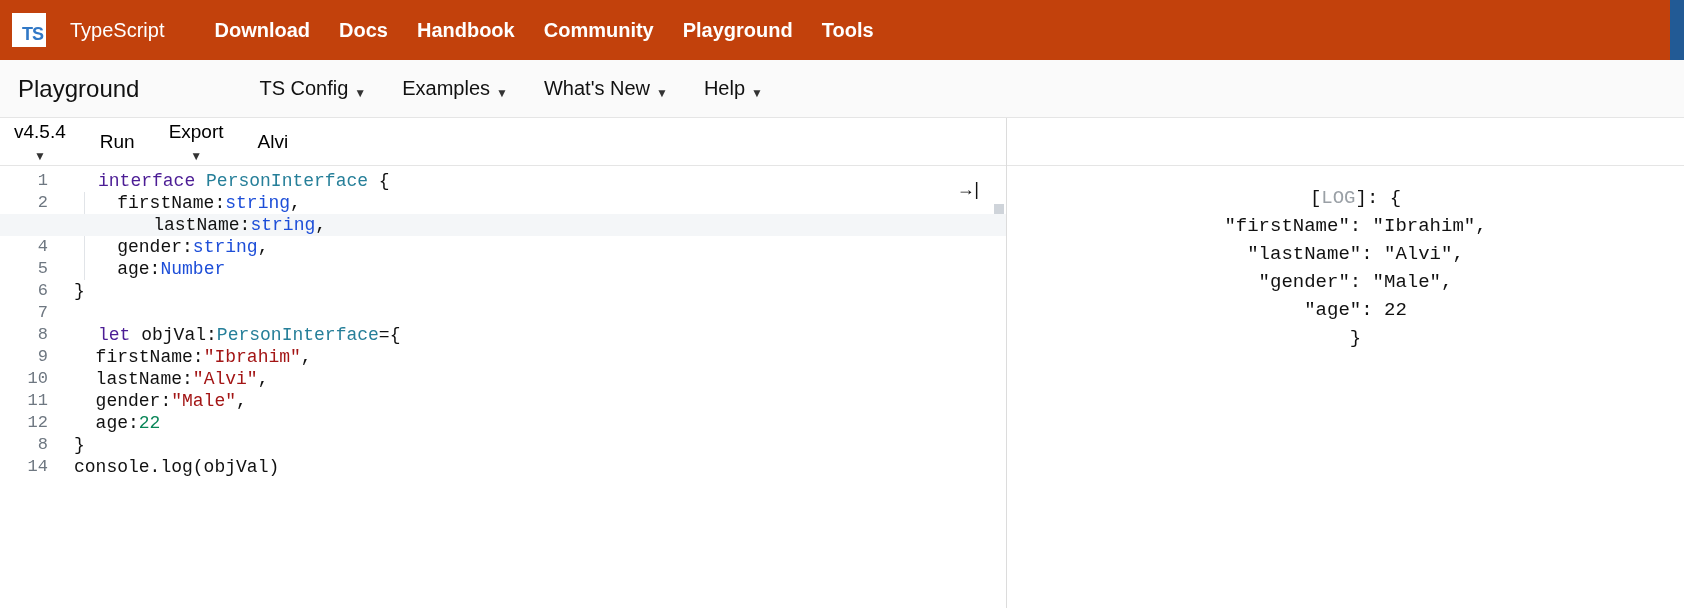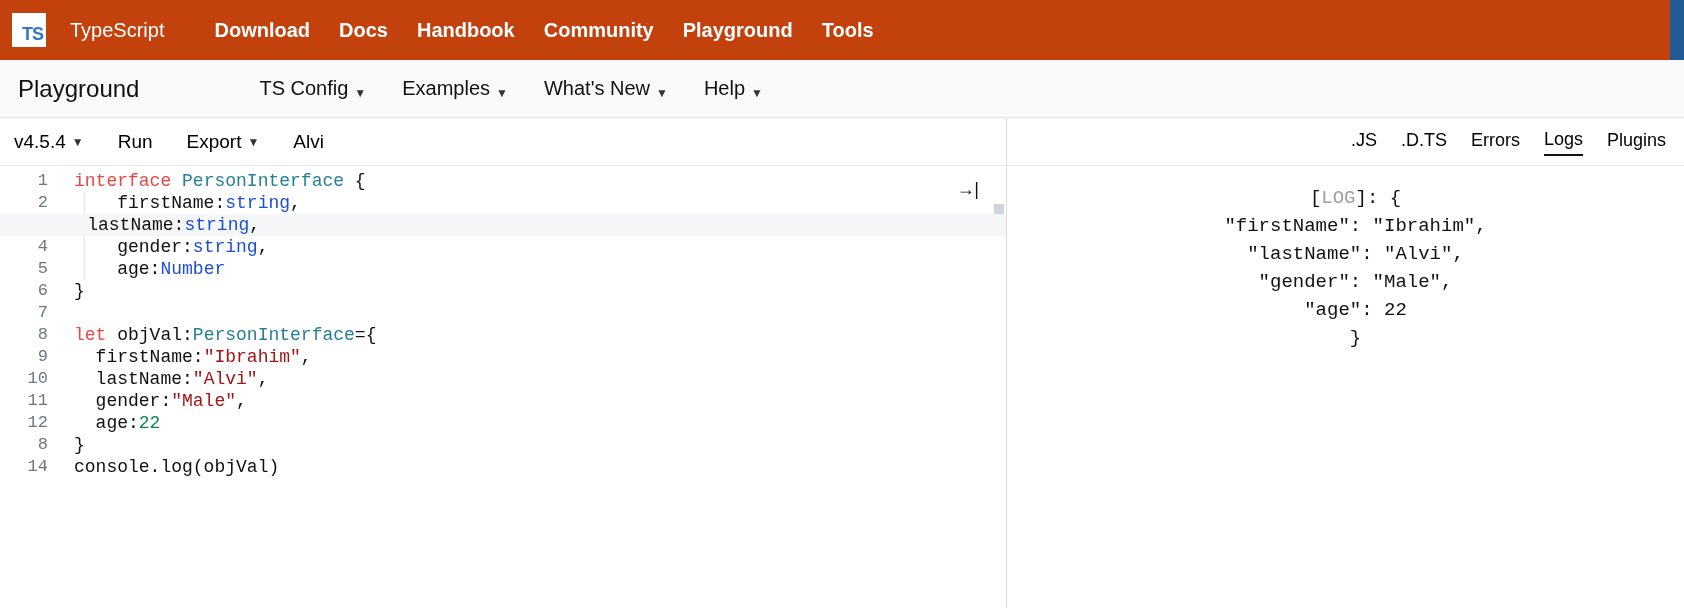--- a/index.html
+++ b/index.html
@@ -43,21 +43,21 @@
   .caret { font-size:12px; color:#333; }
   
   .toolbar {
     height:48px; border-bottom:1px solid #e5e5e5;
     display:flex; align-items:center;
     padding:0 14px;
     font-size:19px;
     position:relative;
   }
   .toolbar .tgroup { display:flex; align-items:center; gap:34px; }
-  .toolbar .ver { display:flex; align-items:center; gap:6px; }
+  .toolbar .ver { display:flex; align-items:center; gap:6px;flex-direction:column; }
   .toolbar .right-tabs {
     position:absolute; right:18px; top:0; height:48px; display:flex; align-items:center; gap:24px;
     font-size:18px;
   }
   .toolbar .right-tabs .tab { cursor:pointer; padding-bottom:4px; }
   .toolbar .right-tabs .tab.active { border-bottom:2px solid #111; font-weight:400;}
   .toolbar .divider-v {
     position:absolute; left:1006px; top:0; width:1px; height:48px; background:#dcdcdc;
   }
   
@@ -82,22 +82,22 @@
   
   .gutter {
     position:absolute; left:0; top:4px; width:58px; text-align:right;
     color:#6e7781; font-size:17px; line-height:22px; padding-right:10px;
   }
   .code {
     position:absolute; left:74px; top:4px; right:0;
     font-size:18px; line-height:22px; white-space:pre;
   }
   .code .line { height:22px; }
-  .code .line.hl { background:#f4f6f8; margin-left:-74px; padding-left:44px; width:calc(100% + 74px);}
-  .kw  { color:#ef4444; }
+  .code .line.hl { background:#f4f6f8; margin-left:-74px; padding-left:110px; width:calc(100% + 74px);}
+  .kw  { color:#4c1d95;margin-left:24px; }
   .type{ color:#1d4ed8; }
   .id  { color:#267f99; }
   .str { color:#a31515; }
   .num { color:#098658; }
   .pln { color:#111; }
   .guide {
     position:absolute; left:84px; top:26px; width:1px; height:88px; background:#e1e4e8;
   }
   .minimap {
     position:absolute; right:0; top:0; width:14px; height:100%;
@@ -158,27 +158,20 @@
     <div>Run</div>
     <div class="ver">
       <span>Export</span>
       <span class="caret">▼</span>
     </div>
     <div>Alvi</div>
   </div>
 
   <div class="divider-v"></div>
 
-  <div class="right-tabs">
-    <div class="tab">.JS</div>
-    <div class="tab">.D.TS</div>
-    <div class="tab">Errors</div>
-    <div class="tab active">Logs</div>
-    <div class="tab">Plugins</div>
-  </div>
 </div>
 
 <div class="main">
 
   <div class="editor">
     <div class="run-arrow">→|</div>
     <div class="gutter" id="gutter">
         <div>1</div>
         <div>2</div>
         <div>3</div>

